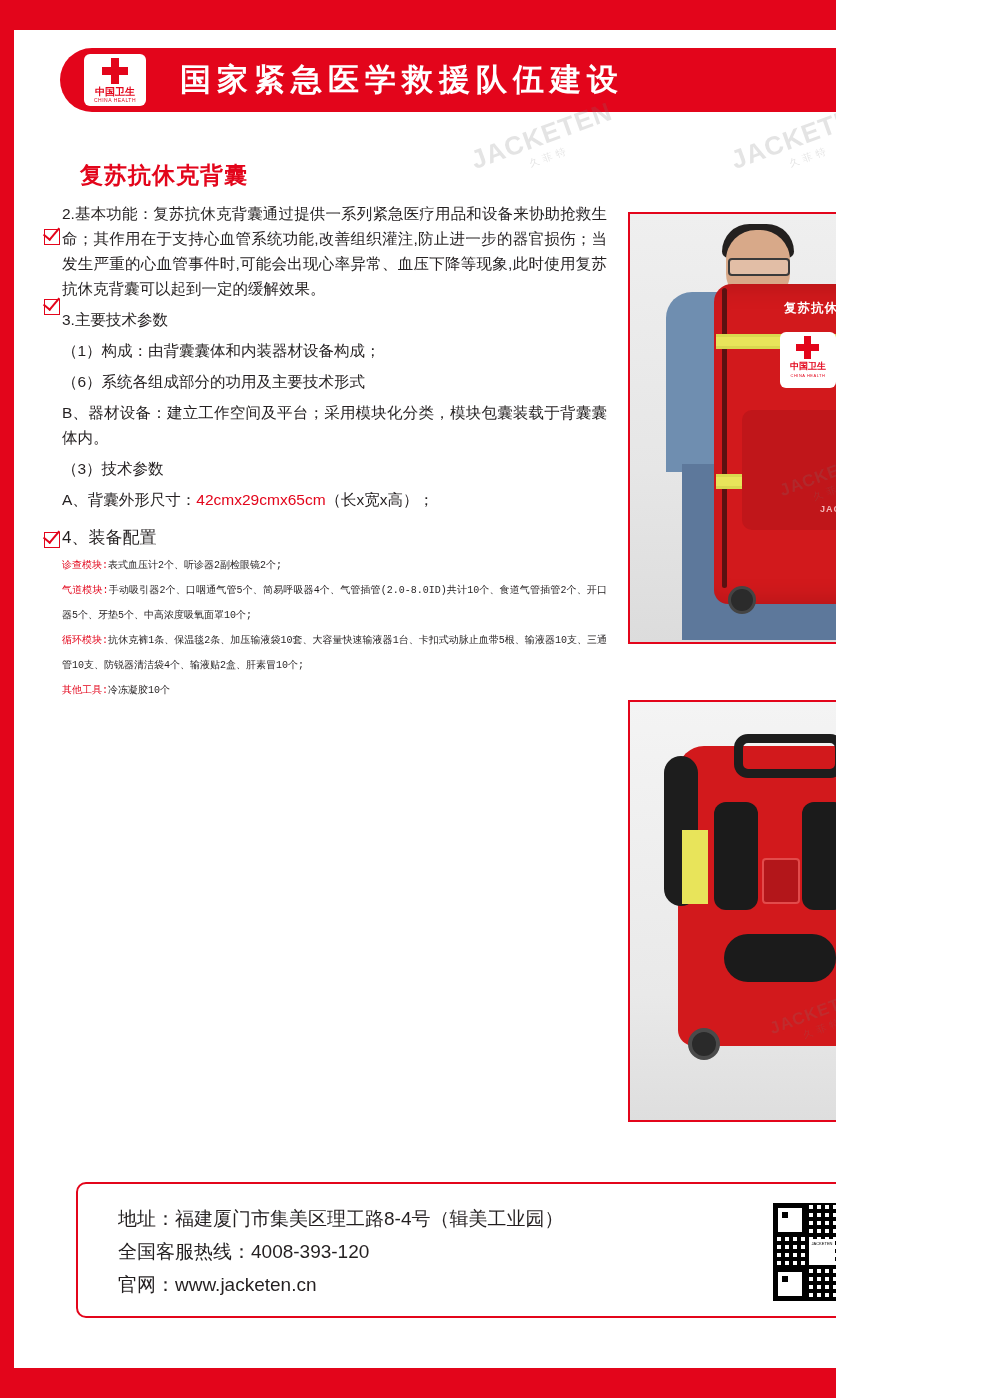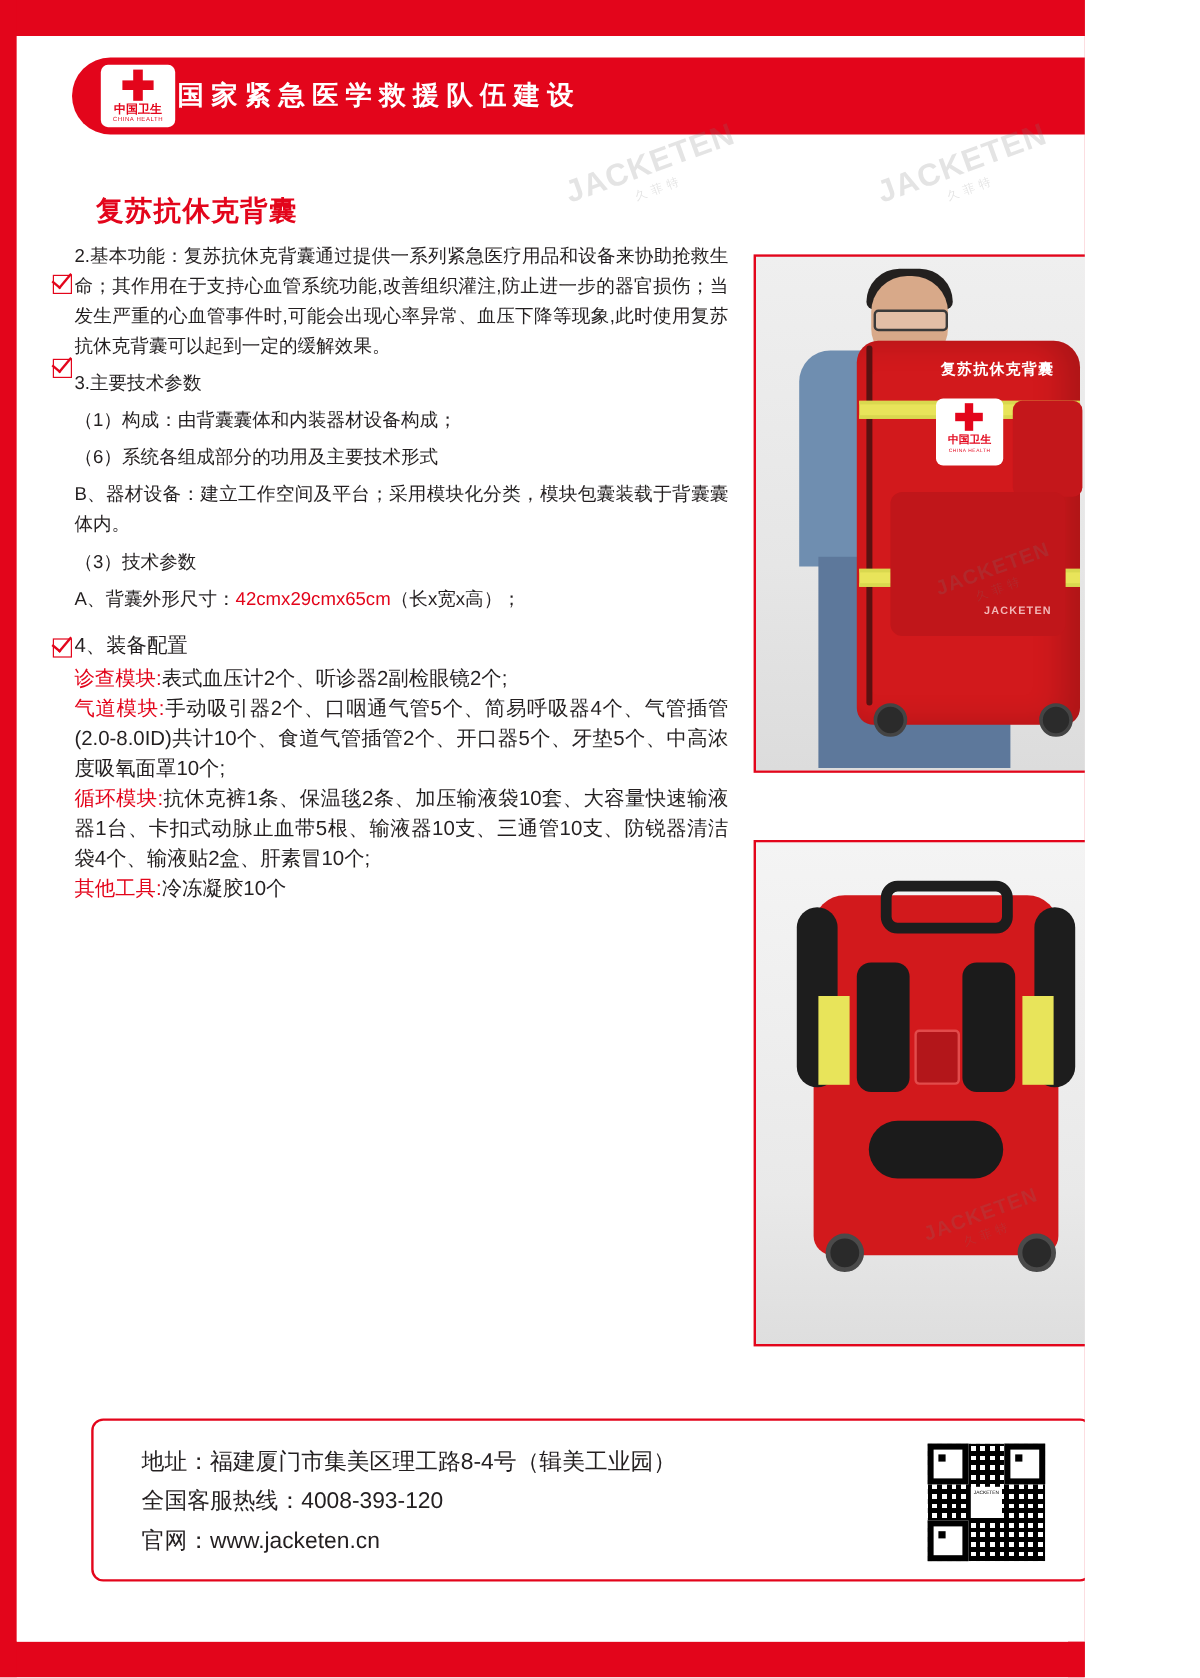--- a/index.html
+++ b/index.html
@@ -5,21 +5,21 @@
   html, body {
     margin: 0;
     padding: 0;
     background: #ffffff;
   }
   body {
     font-family: "Liberation Sans", "DejaVu Sans", sans-serif;
   }
   .page {
     position: relative;
-    width: 904px;
+    width: 836px;
     height: 1398px;
     background: #ffffff;
     overflow: hidden;
     box-sizing: border-box;
   }
   
   .frame-top {
     position: absolute;
     left: 0; top: 0;
     width: 1000px; height: 30px;
@@ -101,23 +101,23 @@
     font-weight: bold;
   }
   .logo-text-en {
     font-size: 5px;
     color: #e3051b;
     line-height: 7px;
     letter-spacing: 0.5px;
   }
   .header-title {
     position: absolute;
-    left: 88px;
+    left: 120px;
     top: 12px;
-    font-size: 22px;
+    font-size: 31px;
     font-weight: bold;
     color: #ffffff;
     letter-spacing: 6px;
     line-height: 40px;
   }
   
   .content {
     position: absolute;
     left: 62px;
     top: 160px;
@@ -161,25 +161,26 @@
   .block {
     position: relative;
   }
   .section-title {
     font-size: 17px;
     color: #231f20;
     margin: 12px 0 4px 0;
     position: relative;
   }
   .equip-line {
-    font-size: 17px;
+    font-size: 10px;
     color: #231f20;
     line-height: 25px;
     margin: 0;
     text-align: justify;
+    font-family: Liberation Mono, monospace;
   }
   .equip-label {
     color: #e3051b;
   }
   
   .photo {
     position: absolute;
     border: 2px solid #e3051b;
     background: #f3f3f3;
     overflow: hidden;

